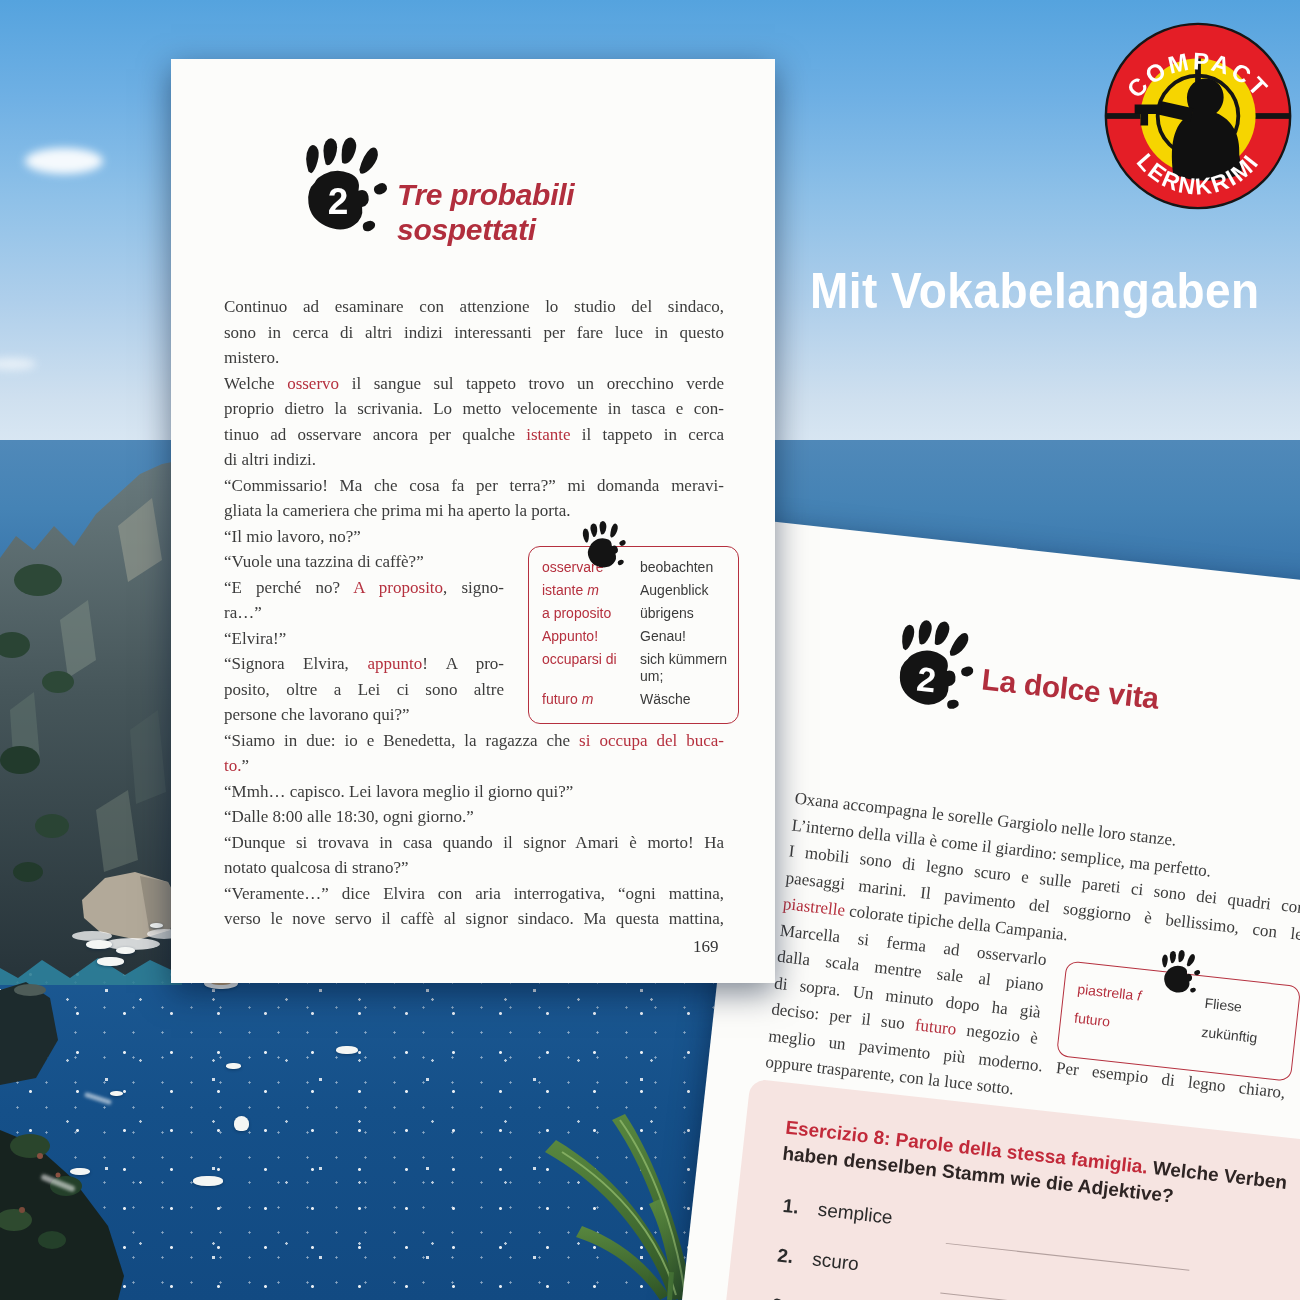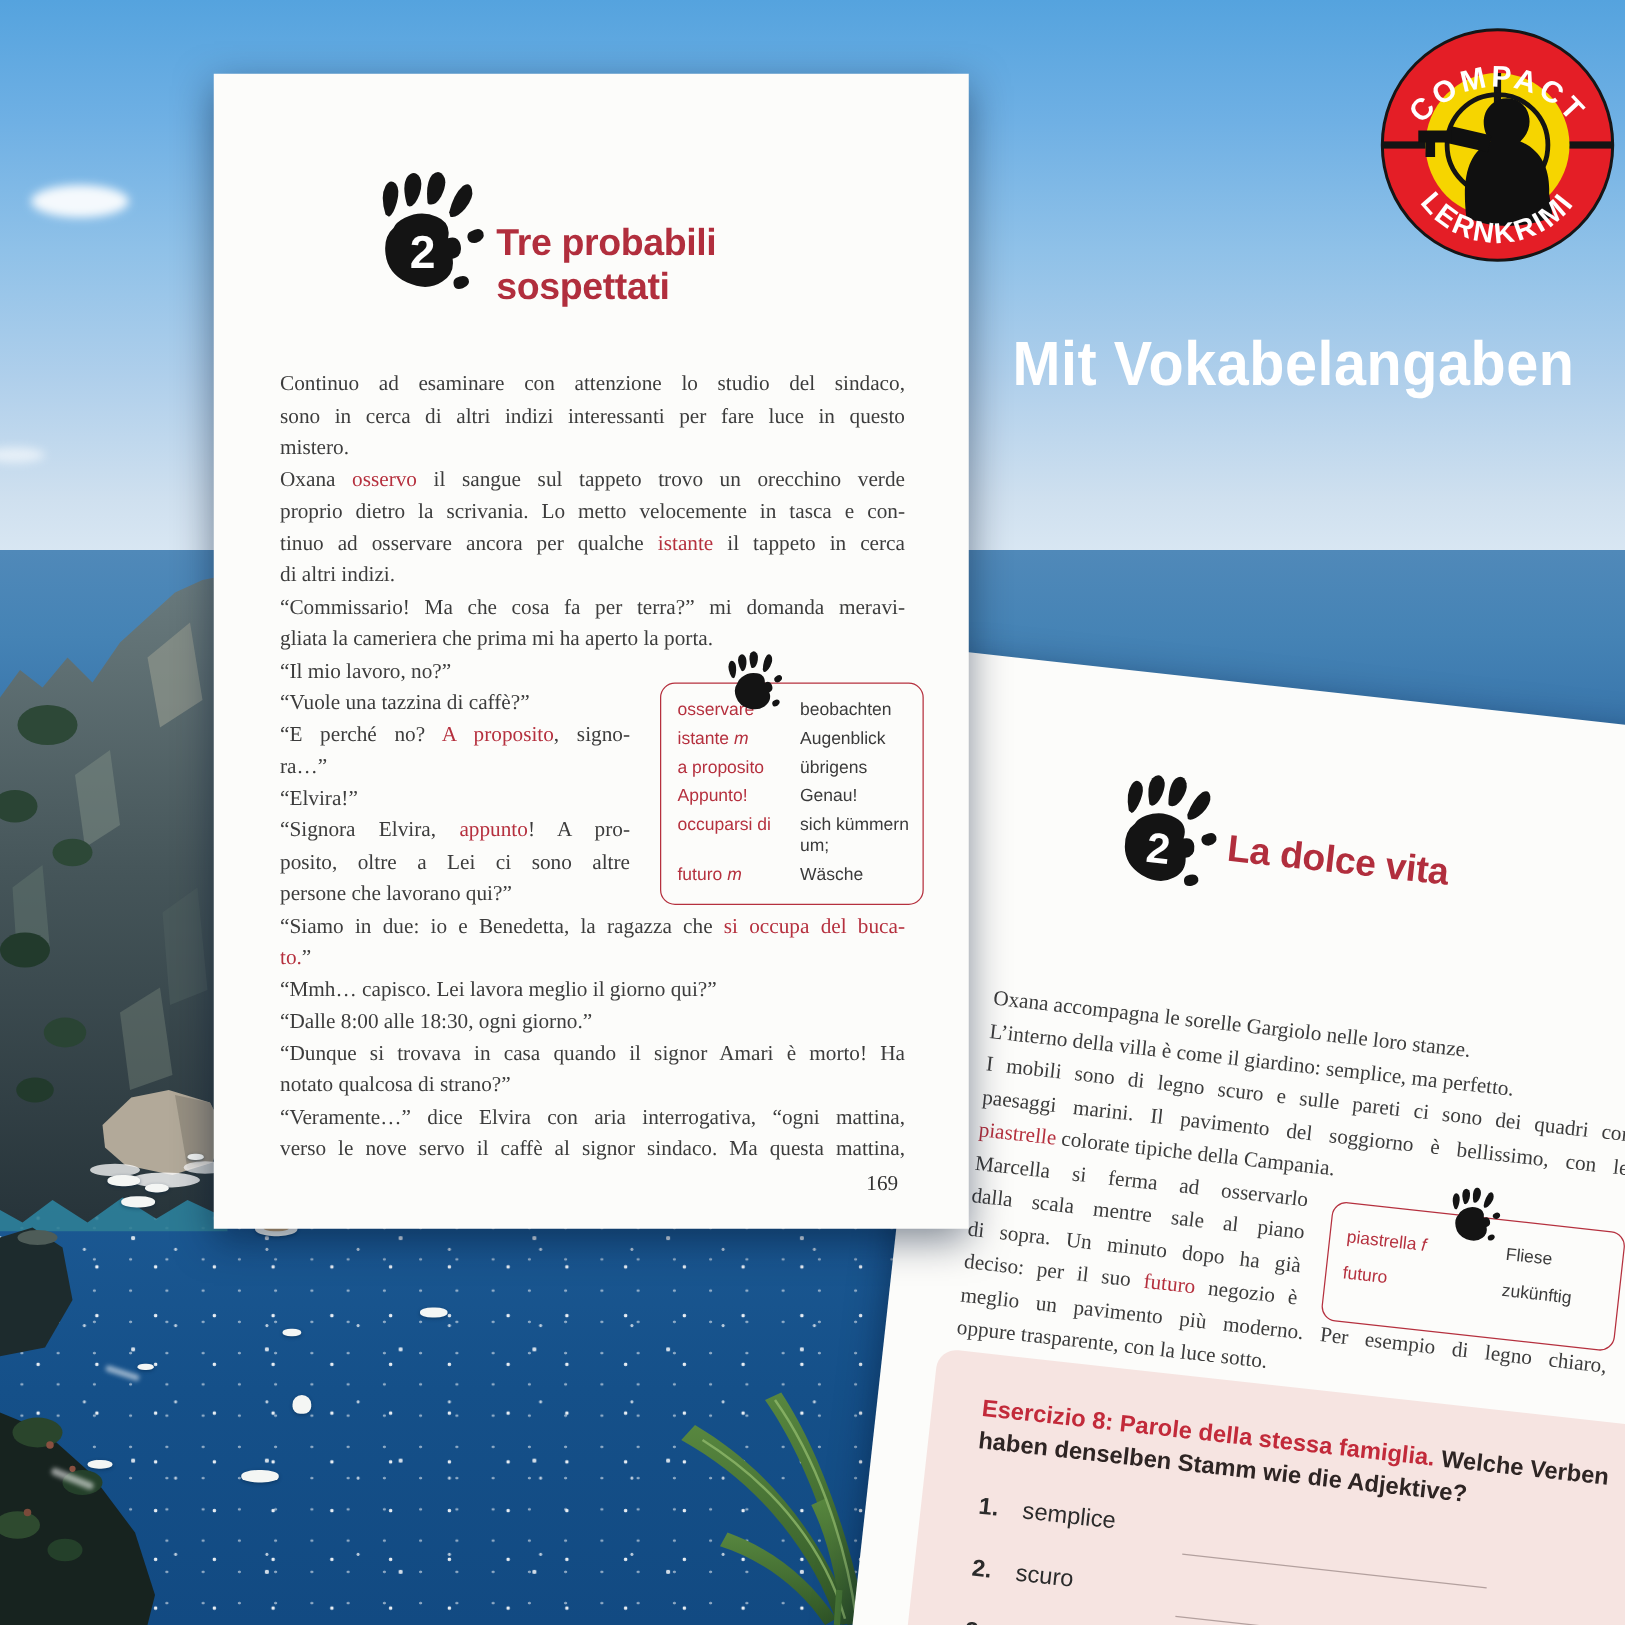--- a/index.html
+++ b/index.html
@@ -193,30 +193,30 @@
   <rect x="168" y="182" width="5" height="28" fill="#4a7a36" transform="rotate(4 170 196)"></rect>
 </svg>
 
 <div id="page-left" class="page abs">
   <div class="hand-wrap" style="left:126px;top:78px;width:92px;height:100px;">
     <svg class="hand" width="92" height="100" viewBox="0 0 100 110">
         <use href="#hand"></use>
       </svg>
     <div class="hand-num" style="left:18px;top:44px;width:46px;font-size:37px;">2</div>
   </div>
-  <div class="chap-title" style="left:226px;top:118px;">
+  <div class="chap-title" style="left:226px;top:118px;font-style:italic;">
     <div>Tre probabili</div>
     <div>sospettati</div>
   </div>
 
   <div id="lp-body" class="body-text">
     <div class="line j"><span>Continuo ad esaminare con attenzione lo studio del sindaco,</span></div>
       <div class="line j"><span>sono in cerca di altri indizi interessanti per fare luce in questo</span></div>
       <div class="line"><span>mistero.</span></div>
-      <div class="line j"><span>Oxana </span><span class="red">osservo</span><span> il sangue sul tappeto trovo un orecchino verde</span></div>
+      <div class="line j"><span>Welche </span><span class="red">osservo</span><span> il sangue sul tappeto trovo un orecchino verde</span></div>
       <div class="line j"><span>proprio dietro la scrivania. Lo metto velocemente in tasca e con-</span></div>
       <div class="line j"><span>tinuo ad osservare ancora per qualche </span><span class="red">istante</span><span> il tappeto in cerca</span></div>
       <div class="line"><span>di altri indizi.</span></div>
       <div class="line j"><span>“Commissario! Ma che cosa fa per terra?” mi domanda meravi-</span></div>
       <div class="line"><span>gliata la cameriera che prima mi ha aperto la porta.</span></div>
       <div class="line n"><span>“Il mio lavoro, no?”</span></div>
       <div class="line n"><span>“Vuole una tazzina di caffè?”</span></div>
       <div class="line n j"><span>“E perché no? </span><span class="red">A proposito</span><span>, signo-</span></div>
       <div class="line n"><span>ra…”</span></div>
       <div class="line n"><span>“Elvira!”</span></div>

